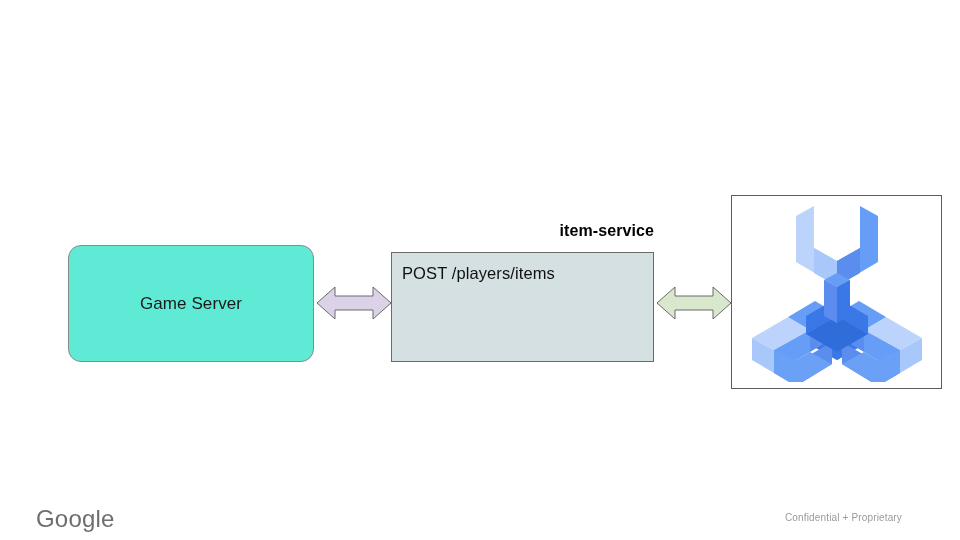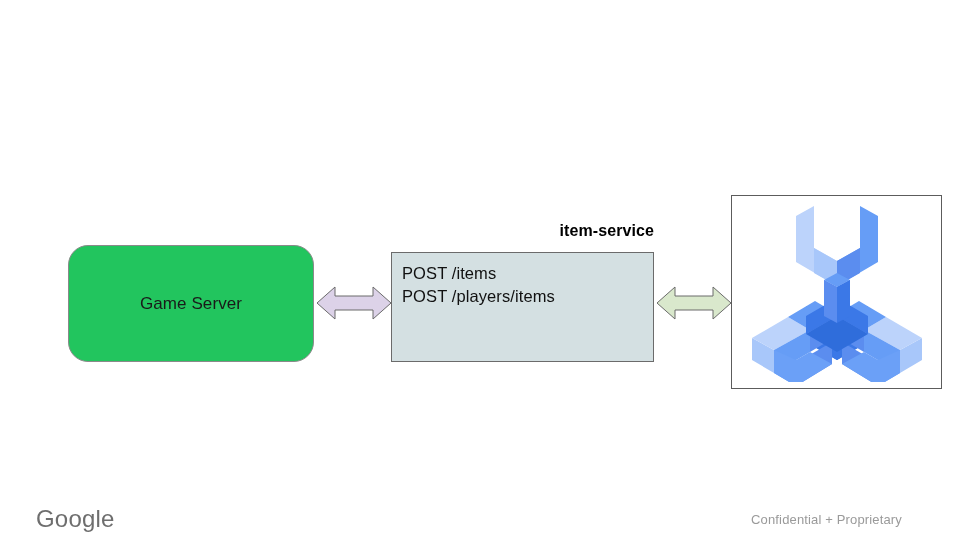--- a/index.html
+++ b/index.html
@@ -24,23 +24,23 @@
     background: #ffffff;
   }
 
   
   .game-server-box {
     position: absolute;
     left: 68px;
     top: 245px;
     width: 246px;
     height: 117px;
-    background: #22c55e;
+    background: #5eead4;
     border: 1px solid #8a8a8a;
-    border-radius: 20px;
+    border-radius: 13px;
     box-sizing: border-box;
     display: flex;
     align-items: center;
     justify-content: center;
   }
   .game-server-label {
     font-size: 17px;
     color: #1a1a1a;
     letter-spacing: 0.1px;
     text-align: center;
@@ -121,21 +121,21 @@
     top: 505px;
     font-size: 24px;
     color: #6e6e6e;
     letter-spacing: 0.2px;
     font-family: "Liberation Sans", sans-serif;
   }
   .confidential-note {
     position: absolute;
     right: 58px;
     top: 512px;
-    font-size: 13px;
+    font-size: 10px;
     color: #9a9a9a;
     letter-spacing: 0.15px;
   }
 </style>
 </head>
 <body>
 
 <div class="slide">
 
   <div class="game-server-box">
@@ -144,21 +144,20 @@
 
   <div class="arrow arrow-left-right-1">
     <svg width="76" height="40" viewBox="0 0 76 40" xmlns="http://www.w3.org/2000/svg">
       <polygon points="1,20 19,4 19,13 57,13 57,4 75,20 57,36 57,27 19,27 19,36" fill="#dcd2e8" stroke="#6b6b6b" stroke-width="1"></polygon>
     </svg>
   </div>
 
   <div class="item-service-title">item-service</div>
 
   <div class="item-service-box">
-    <div class="endpoint-line">POST /items</div>
     <div class="endpoint-line">POST /players/items</div>
   </div>
 
   <div class="arrow arrow-left-right-2">
     <svg width="76" height="40" viewBox="0 0 76 40" xmlns="http://www.w3.org/2000/svg">
       <polygon points="1,20 19,4 19,13 57,13 57,4 75,20 57,36 57,27 19,27 19,36" fill="#d9e8cc" stroke="#6b6b6b" stroke-width="1"></polygon>
     </svg>
   </div>
 
   <div class="logo-frame">

